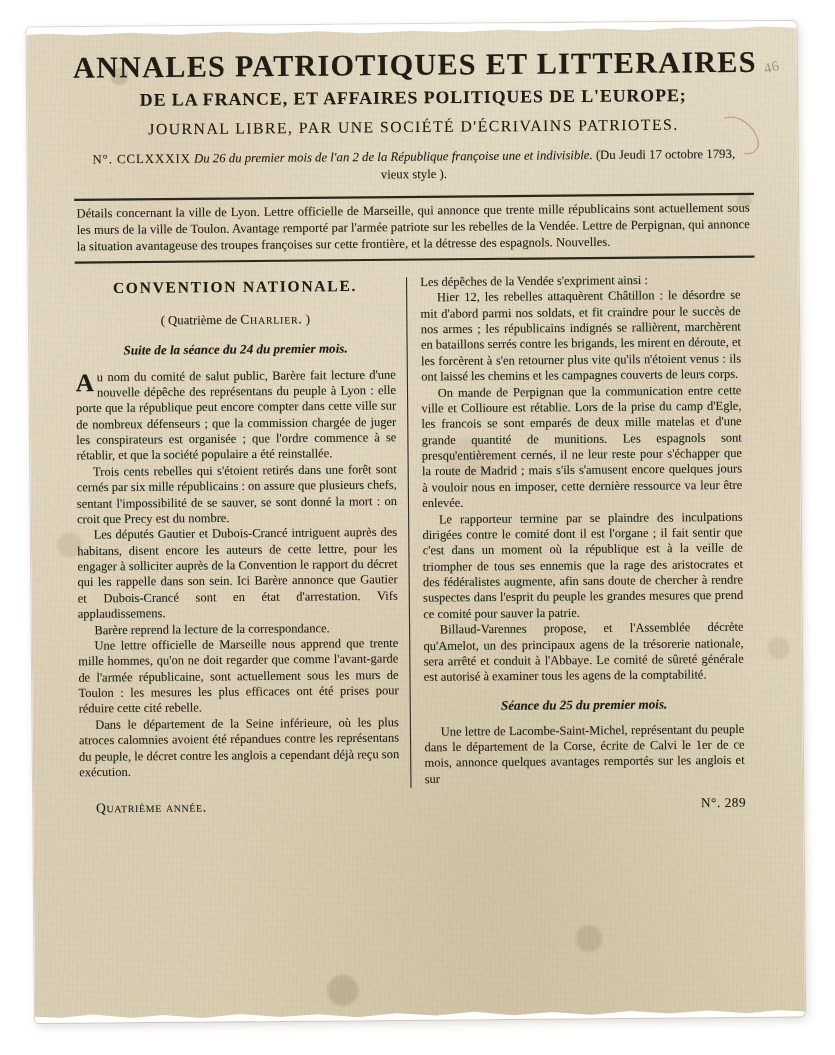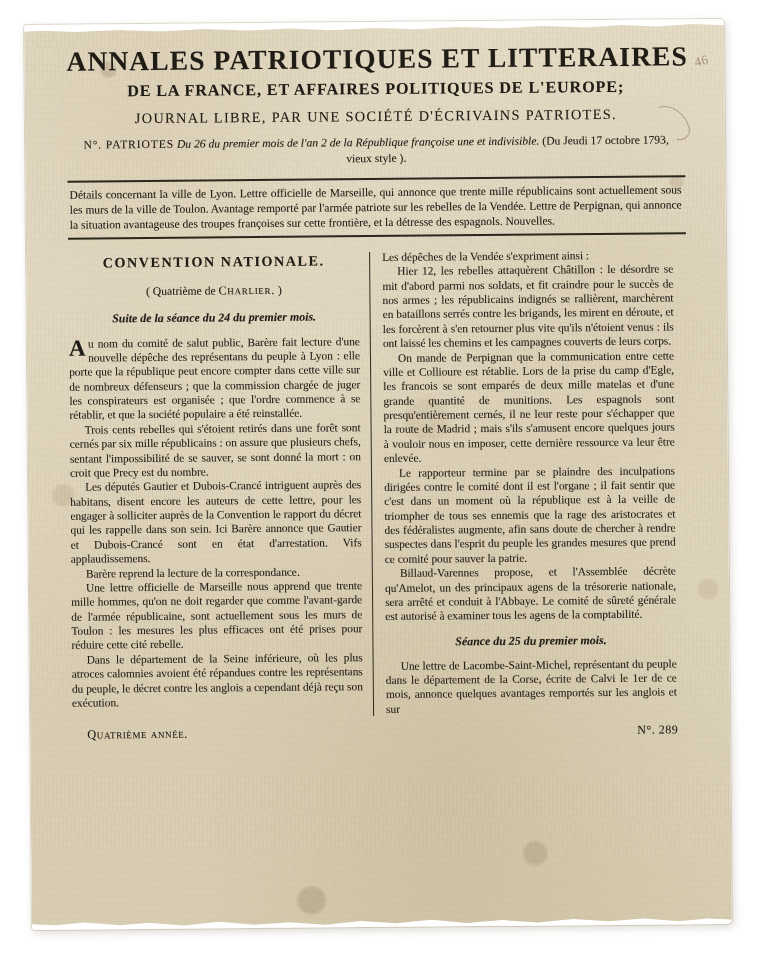--- a/index.html
+++ b/index.html
@@ -299,21 +299,21 @@
       <path d="M4 6 C 16 2, 30 12, 34 26 C 36 33, 30 40, 22 38" fill="none" stroke="#6b5434" stroke-width="1.1" stroke-linecap="round"></path>
     </svg>
 
     <div id="print" class="ink">
 
       <div class="masthead">
         <div class="title-main">ANNALES PATRIOTIQUES ET LITTERAIRES</div>
         <div class="title-sub">DE LA FRANCE, ET AFFAIRES POLITIQUES DE L'EUROPE;</div>
         <div class="title-journal">JOURNAL LIBRE, PAR UNE SOCIÉTÉ D'ÉCRIVAINS PATRIOTES.</div>
         <div class="issue-line">
-          <span class="issue-no">N°. PATRIOTES</span>
+          <span class="issue-no">N°. CCLXXXIX</span>
           <span class="issue-date">Du 26 du premier mois de l'an 2 de la République françoise une et indivisible.</span>
           <span>(Du Jeudi 17 octobre 1793, vieux style ).</span>
         </div>
       </div>
 
       <div class="summary-box">
         <div class="summary-text">Détails concernant la ville de Lyon. Lettre officielle de Marseille, qui annonce que trente mille républicains sont actuellement sous les murs de la ville de Toulon. Avantage remporté par l'armée patriote sur les rebelles de la Vendée. Lettre de Perpignan, qui annonce la situation avantageuse des troupes françoises sur cette frontière, et la détresse des espagnols. Nouvelles.</div>
       </div>
 
       <div class="columns">

